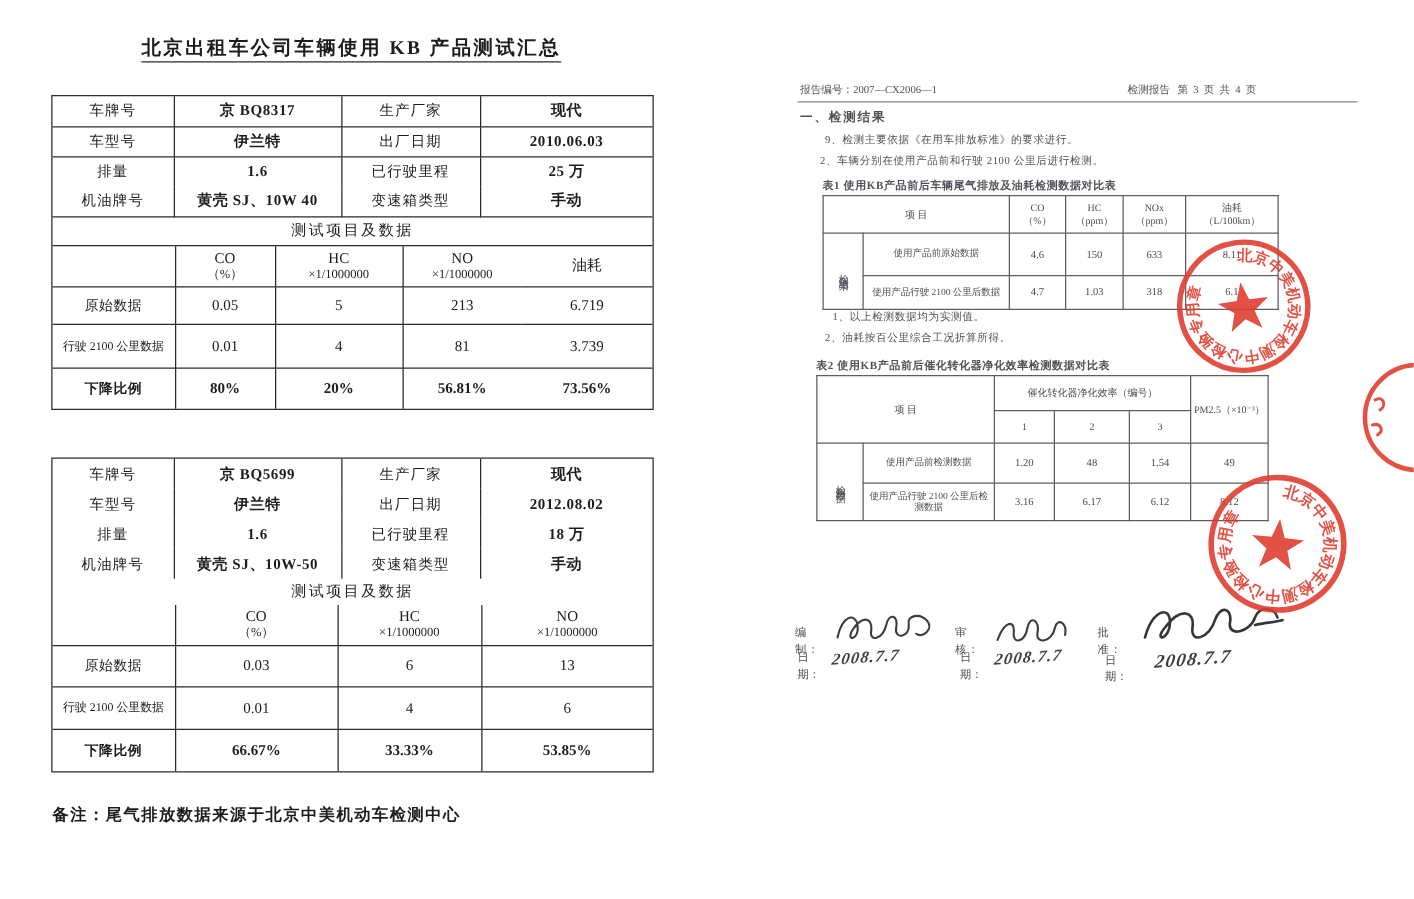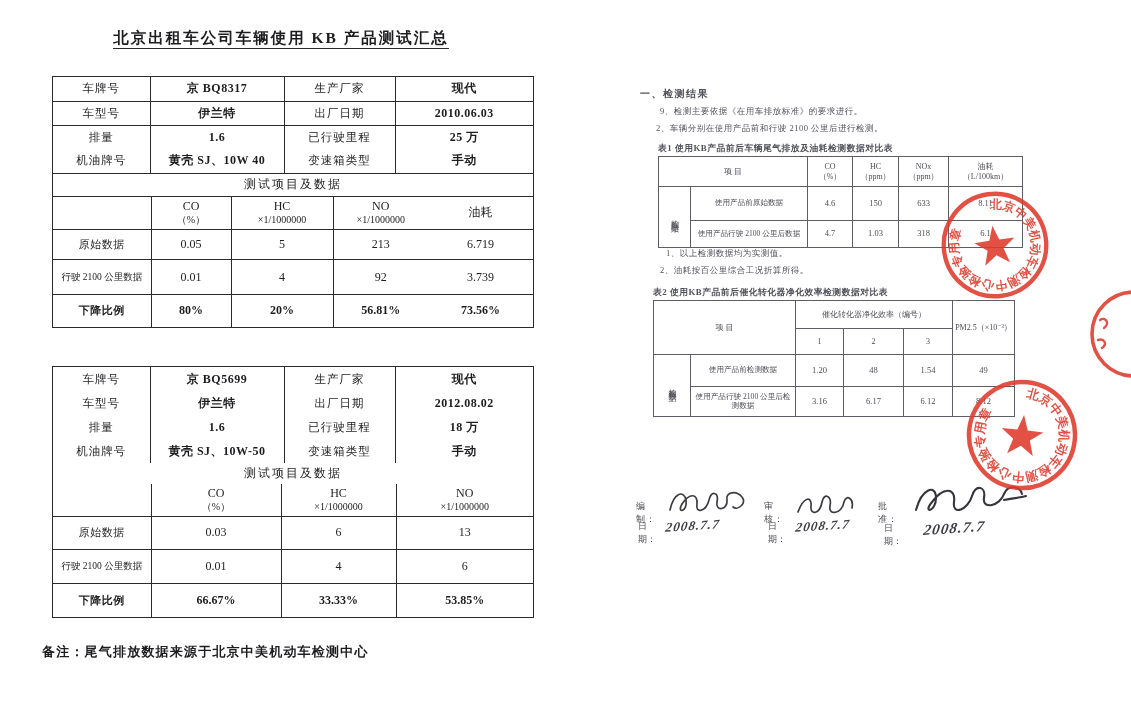--- a/index.html
+++ b/index.html
@@ -7,21 +7,21 @@
     width:1131px;height:719px;position:relative;overflow:hidden;
     background:#ffffff;
     font-family:"Liberation Serif","DejaVu Serif",serif;
     color:#1d1d20;
   }
   
   .left-page{position:absolute;left:40px;top:26px;width:482px;height:660px;}
   .lp-title{position:absolute;top:2px;left:0;width:100%;text-align:center;
     font-size:15.5px;font-weight:bold;letter-spacing:2px;}
   .lp-title span{border-bottom:1.6px solid #2a2a2e;padding-bottom:2px;text-align:right;}
-  .tblwrap{position:absolute;left:12px;width:480px;border:1.6px solid #2b2b2f;background:#fff;}
+  .tblwrap{position:absolute;left:1px;width:480px;border:1.6px solid #2b2b2f;background:#fff;}
   #lt1{top:50px;} #lt2{top:340px;}
   table{border-collapse:collapse;table-layout:fixed;width:100%;}
   td,th{padding:0 2px;text-align:center;vertical-align:middle;font-weight:normal;
     font-size:12px;overflow:hidden;}
   .vr{border-right:1.4px solid #2b2b2f;}
   .hb td,.hb th{border-bottom:1.4px solid #2b2b2f;}
   .lbl{font-size:11.5px;letter-spacing:1px;}
   .val{font-weight:bold;letter-spacing:.5px;}
   .sectionrow{font-size:12px;letter-spacing:2px;height:22px;}
   .colhead div{line-height:1.15;}
@@ -136,21 +136,21 @@
         <td class="vr rowlabel">原始数据</td>
         <td class="vr">0.05</td>
         <td class="vr">5</td>
         <td>213</td>
         <td>6.719</td>
       </tr>
       <tr class="hb" style="height:35px">
         <td class="vr rowlabel small">行驶 2100 公里数据</td>
         <td class="vr">0.01</td>
         <td class="vr">4</td>
-        <td>92</td>
+        <td>81</td>
         <td>3.739</td>
       </tr>
       <tr class="boldrow" style="height:32px">
         <td class="vr rowlabel">下降比例</td>
         <td class="vr">80%</td>
         <td class="vr">20%</td>
         <td>56.81%</td>
         <td>73.56%</td>
       </tr>
     </tbody>
@@ -237,20 +237,25 @@
         <td>53.85%</td>
       </tr>
     </tbody>
       </table>
   </div>
 
   <div class="footnote">备注：尾气排放数据来源于北京中美机动车检测中心</div>
 </div>
 
 <div class="right-page">
+  <div class="rp-header">
+    <span class="h-left">报告编号：2007—CX2006—1</span>
+    <span class="h-mid">检测报告</span>
+    <span class="h-right">第 3 页 共 4 页</span>
+  </div>
   <div class="rp-h1">一、检测结果</div>
   <div class="rp-line" style="top:46px;left:28px">9、检测主要依据《在用车排放标准》的要求进行。</div>
   <div class="rp-line" style="top:63px;left:24px">2、车辆分别在使用产品前和行驶 2100 公里后进行检测。</div>
 
   <div class="rp-cap" style="top:83px;left:26px;width:365px">表1 使用KB产品前后车辆尾气排放及油耗检测数据对比表</div>
   <table class="rtable" style="top:96px;left:26px;width:365px">
     <colgroup>
         <col style="width:32px">
         <col style="width:117px">
         <col style="width:45px">

